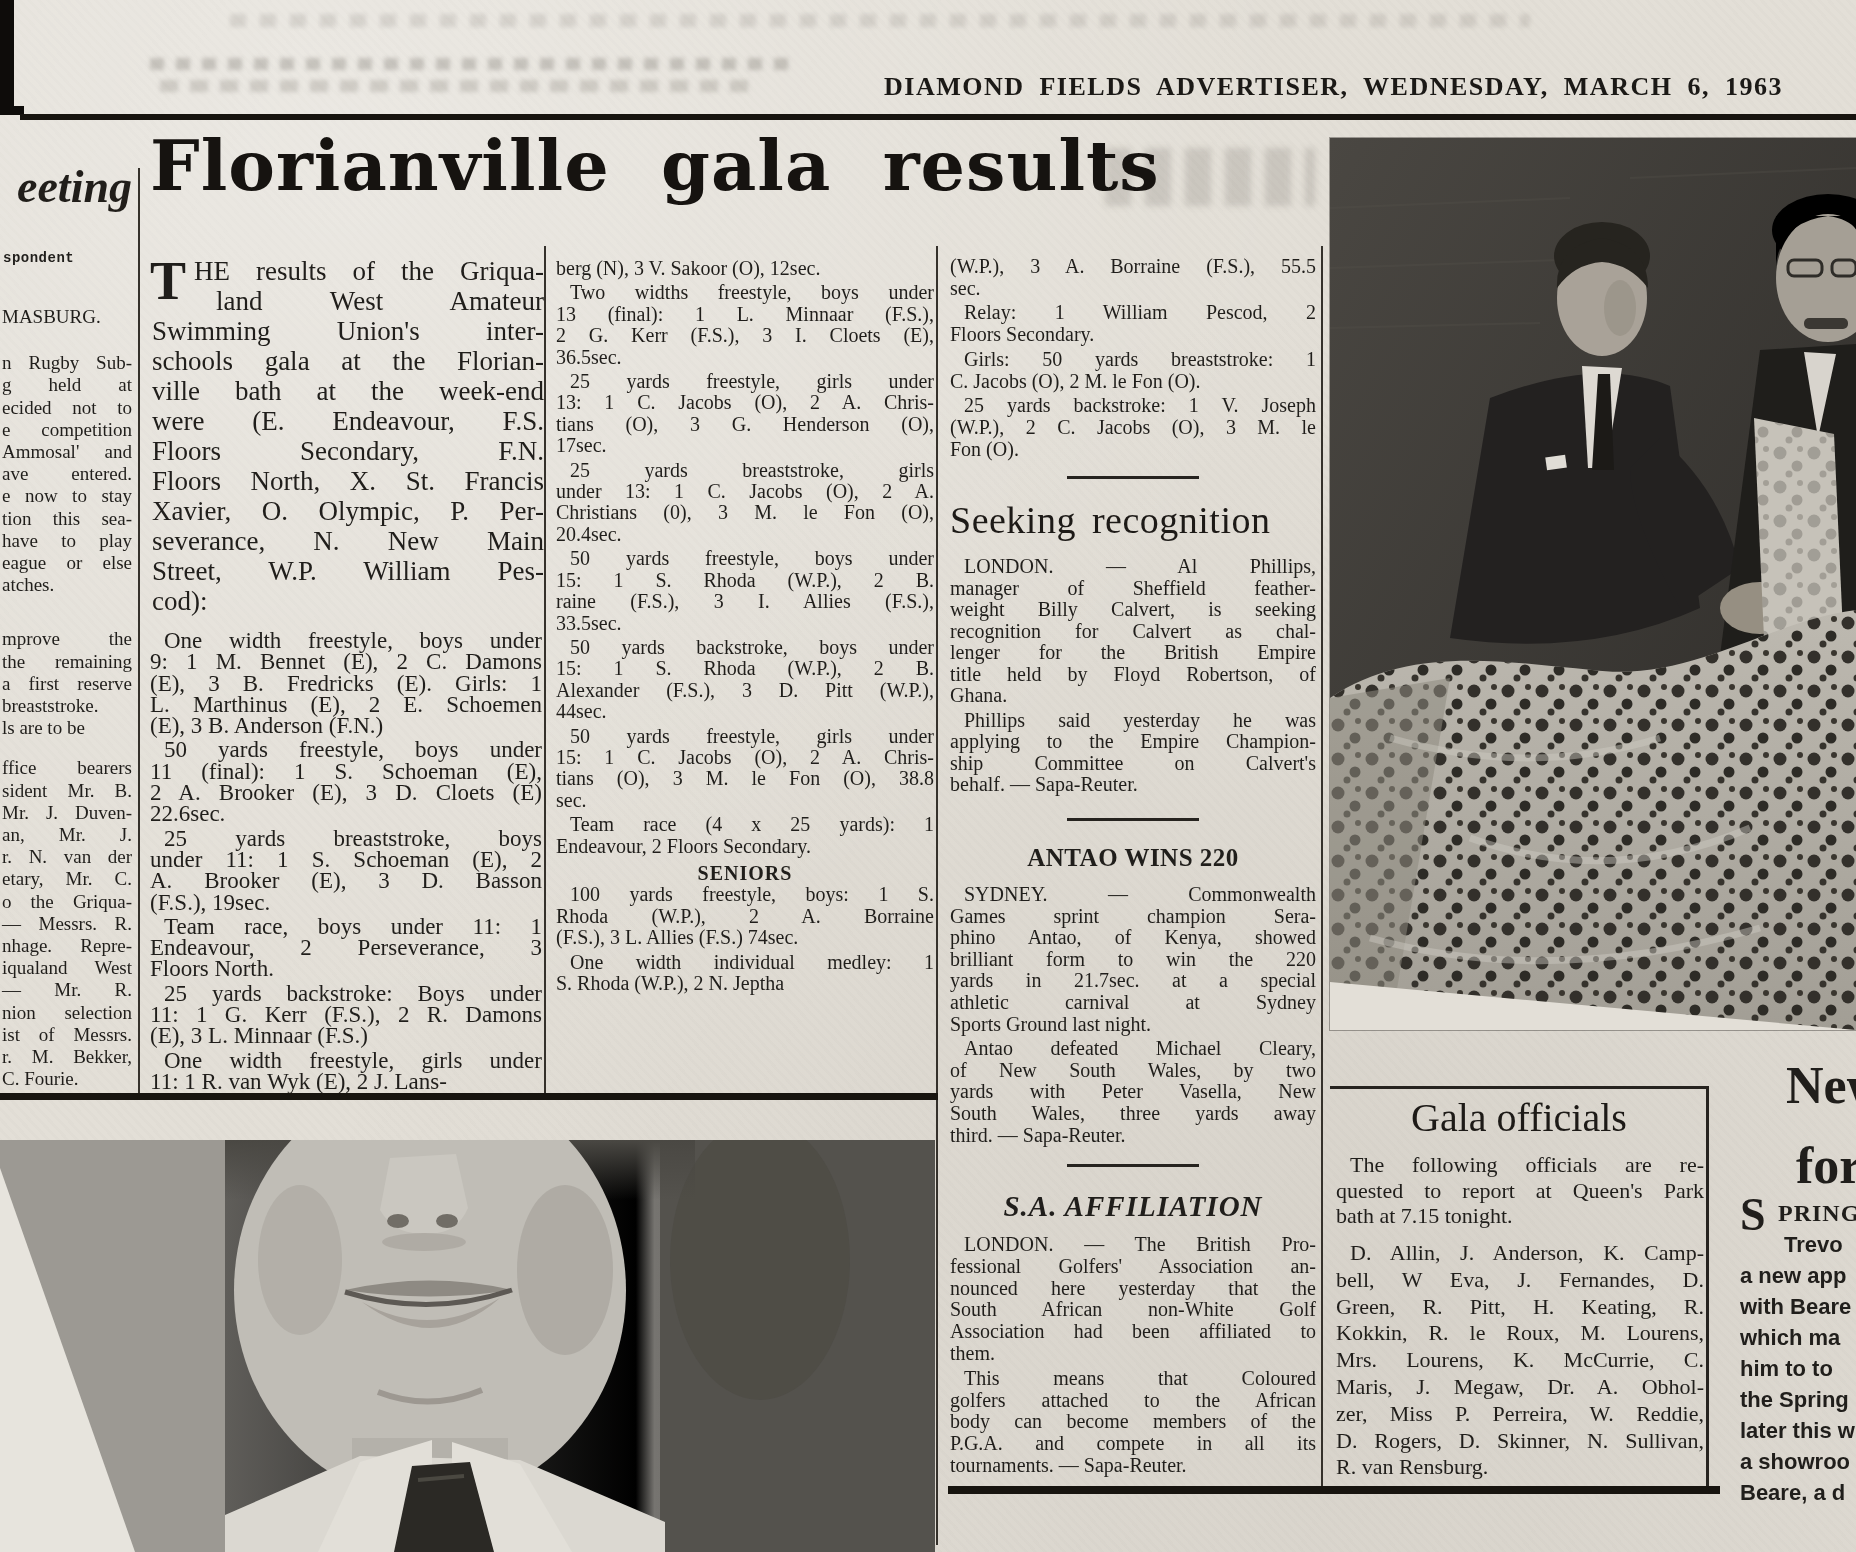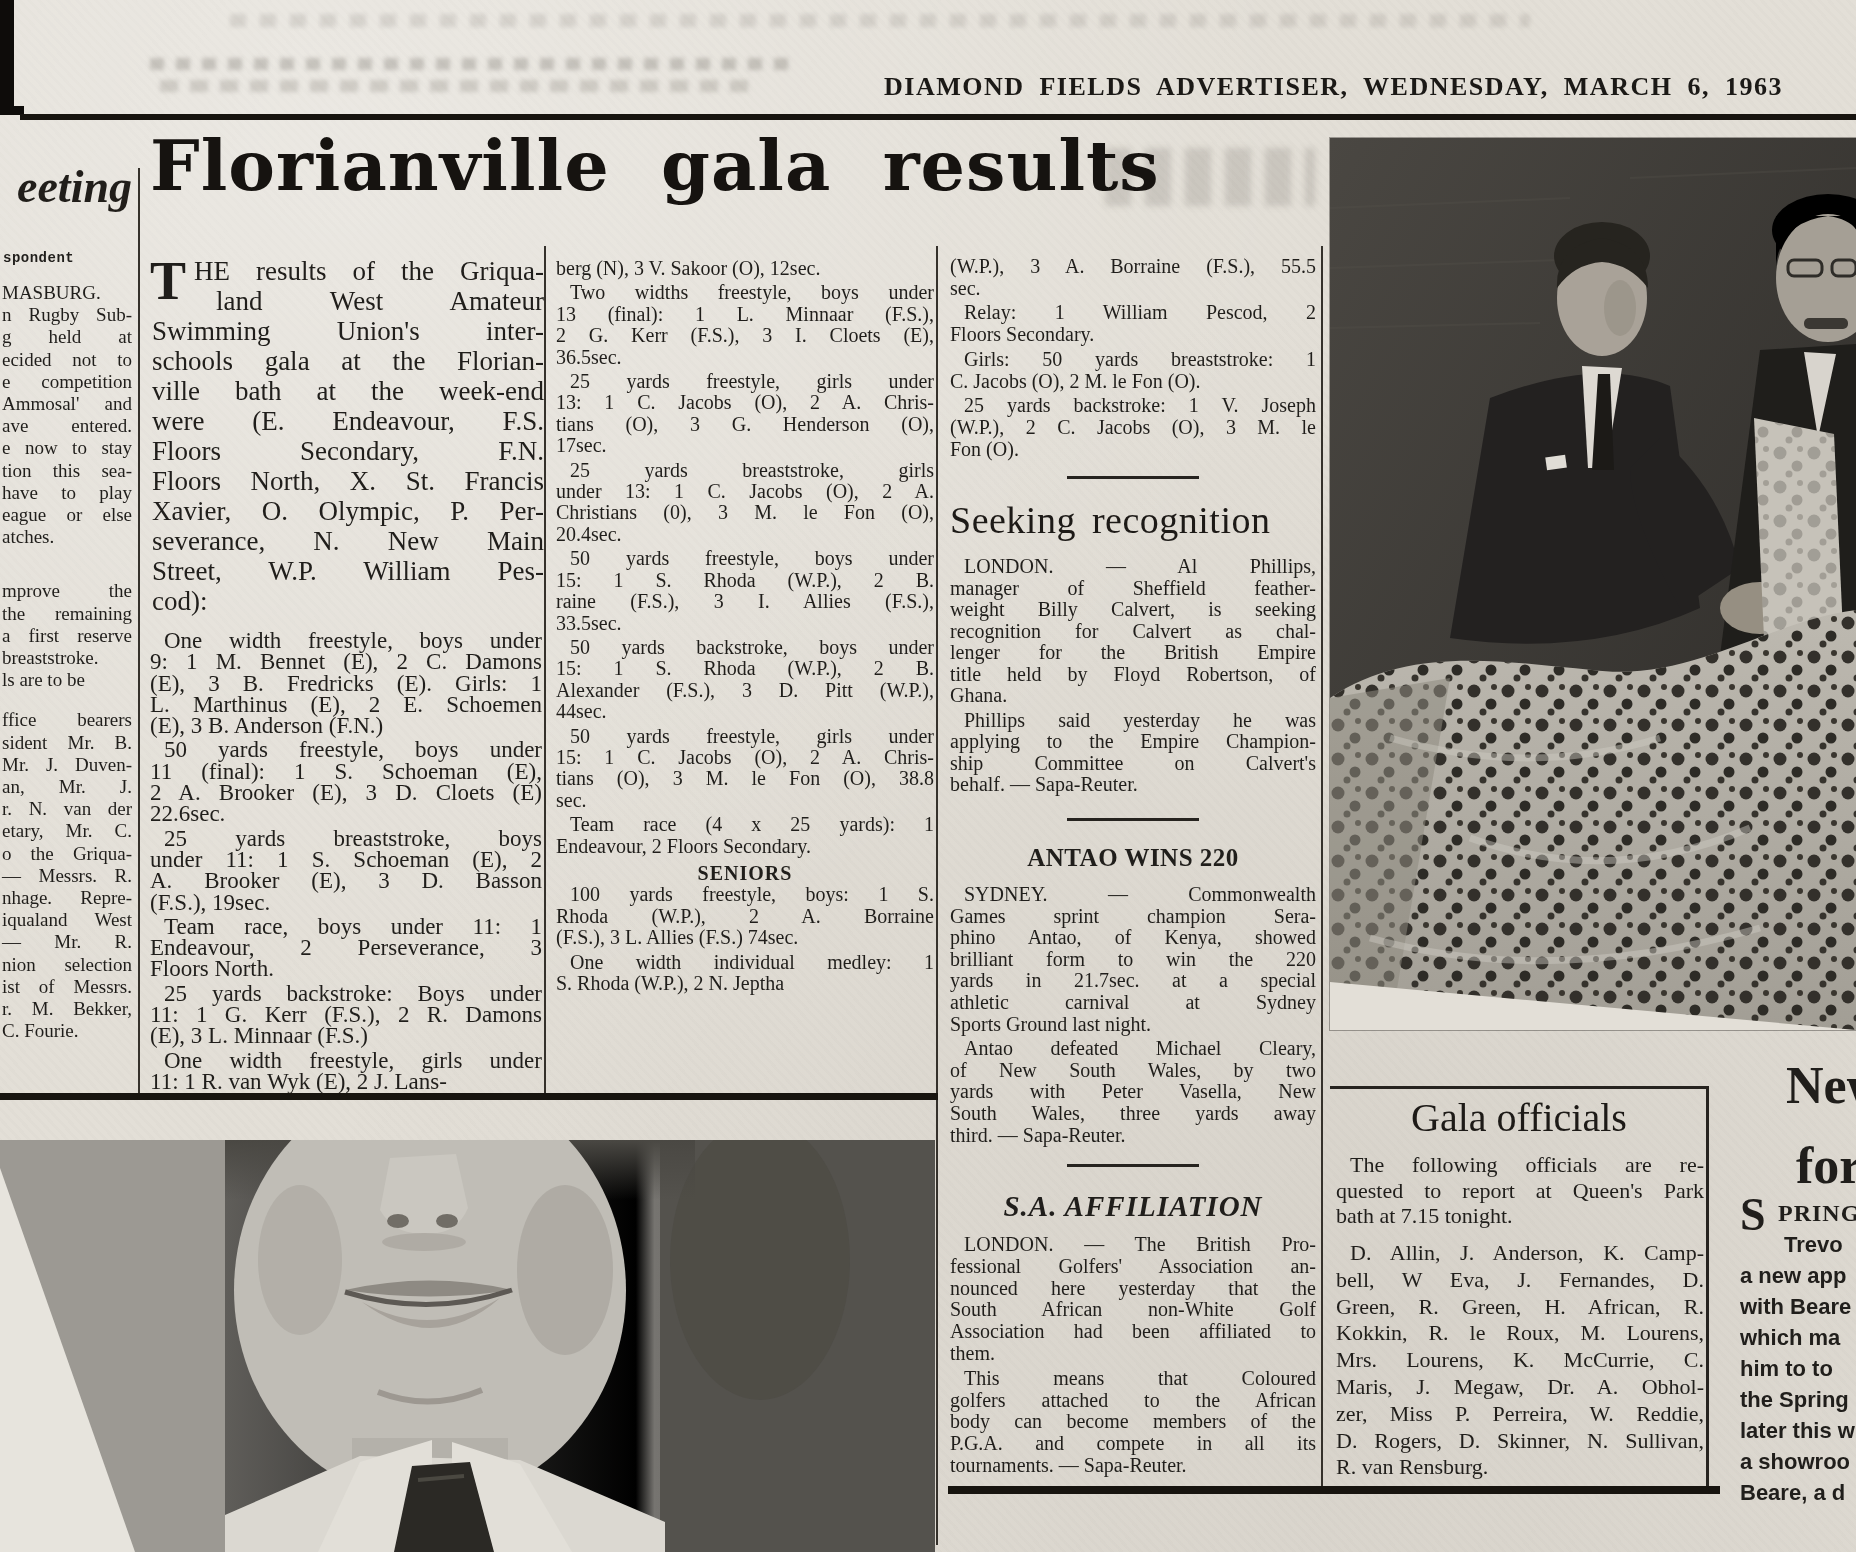--- a/index.html
+++ b/index.html
@@ -15,21 +15,21 @@
   .vdiv{position:absolute;width:2px;background:#35312b;}
   .sep{position:absolute;width:132px;height:3px;background:#26231f;}
   
   .line{text-align:justify;text-align-last:justify;-moz-text-align-last:justify;}
   .line.last{text-align-last:left;-moz-text-align-last:left;}
   .para{margin-top:3px;}
   .para:first-child{margin-top:0;}
   .body-text .para .line.first{text-indent:14px;}
   [data-flush-first] .para:first-child .line.first{text-indent:0;}
   .clipped .line{text-indent:0 !important;}
-  .clipped .para{margin-top:0;}
+  .clipped .para{margin-top:24px;}
   .clipped .para:nth-child(3){margin-top:32px;}
   .clipped .para:nth-child(4){margin-top:18px;}
   
   #masthead{left:884px;top:72px;font-size:26px;font-weight:bold;letter-spacing:1.5px;word-spacing:7px;white-space:nowrap;color:#1b1916;}
   #main-headline{left:150px;top:124px;font-family:"DejaVu Serif",serif;font-size:70px;font-weight:700;letter-spacing:1px;word-spacing:26px;white-space:nowrap;color:#161310;}
   #left-headline{left:0;top:160px;width:132px;text-align:right;font-size:46px;font-style:italic;font-weight:700;color:#211e1a;}
   #left-byline{left:3px;top:250px;width:128px;font-size:14px;font-weight:bold;letter-spacing:.5px;font-family:Liberation Mono, monospace;}
   #col1-intro{left:152px;top:256px;width:392px;font-size:27px;line-height:30px;}
   #col1-intro .line:nth-child(1){padding-left:42px;}
   #col1-intro .line:nth-child(2){padding-left:64px;}
@@ -328,21 +328,21 @@
       <div class="para">
         <div class="line first">The following officials are re-</div>
         <div class="line">quested to report at Queen's Park</div>
         <div class="line last">bath at 7.15 tonight.</div>
       </div>
     </div>
   <div class="abs body-text" id="off-names">
       <div class="para">
         <div class="line first">D. Allin, J. Anderson, K. Camp-</div>
         <div class="line">bell, W Eva, J. Fernandes, D.</div>
-        <div class="line">Green, R. Green, H. African, R.</div>
+        <div class="line">Green, R. Pitt, H. Keating, R.</div>
         <div class="line">Kokkin, R. le Roux, M. Lourens,</div>
         <div class="line">Mrs. Lourens, K. McCurrie, C.</div>
         <div class="line">Maris, J. Megaw, Dr. A. Obhol-</div>
         <div class="line">zer, Miss P. Perreira, W. Reddie,</div>
         <div class="line">D. Rogers, D. Skinner, N. Sullivan,</div>
         <div class="line last">R. van Rensburg.</div>
       </div>
     </div>
 
   <div class="rule" style="left:0;top:1093px;width:938px;height:7px;"></div>

